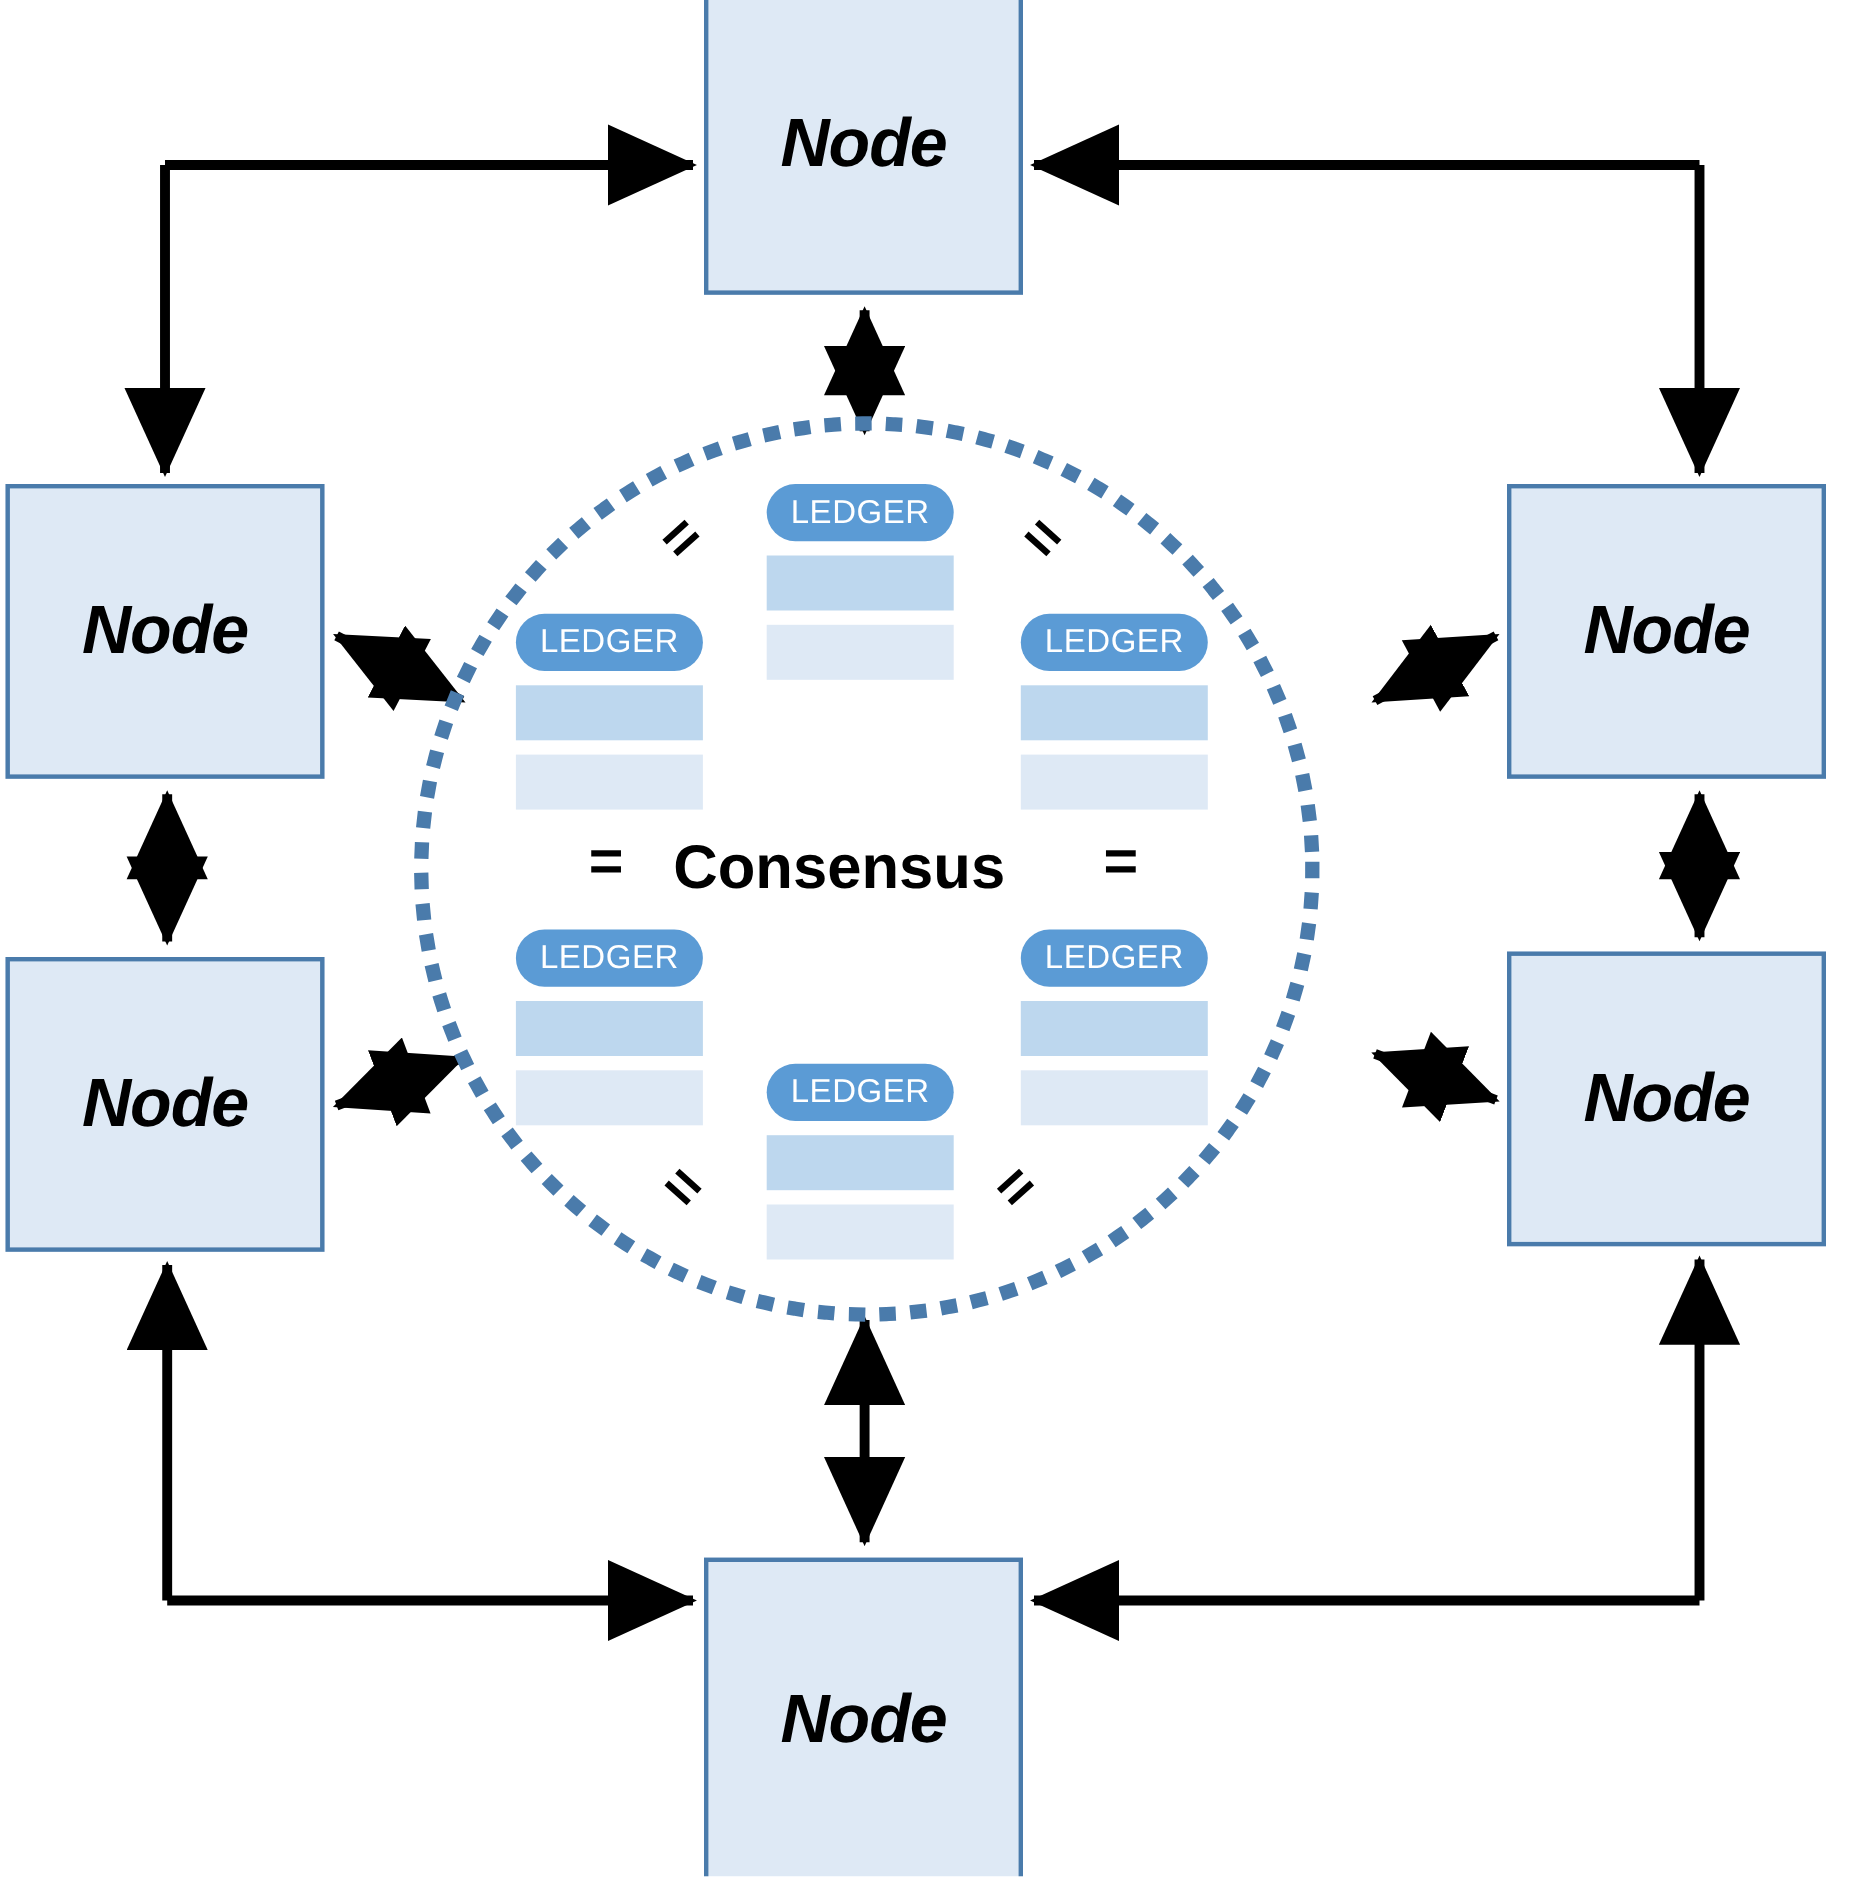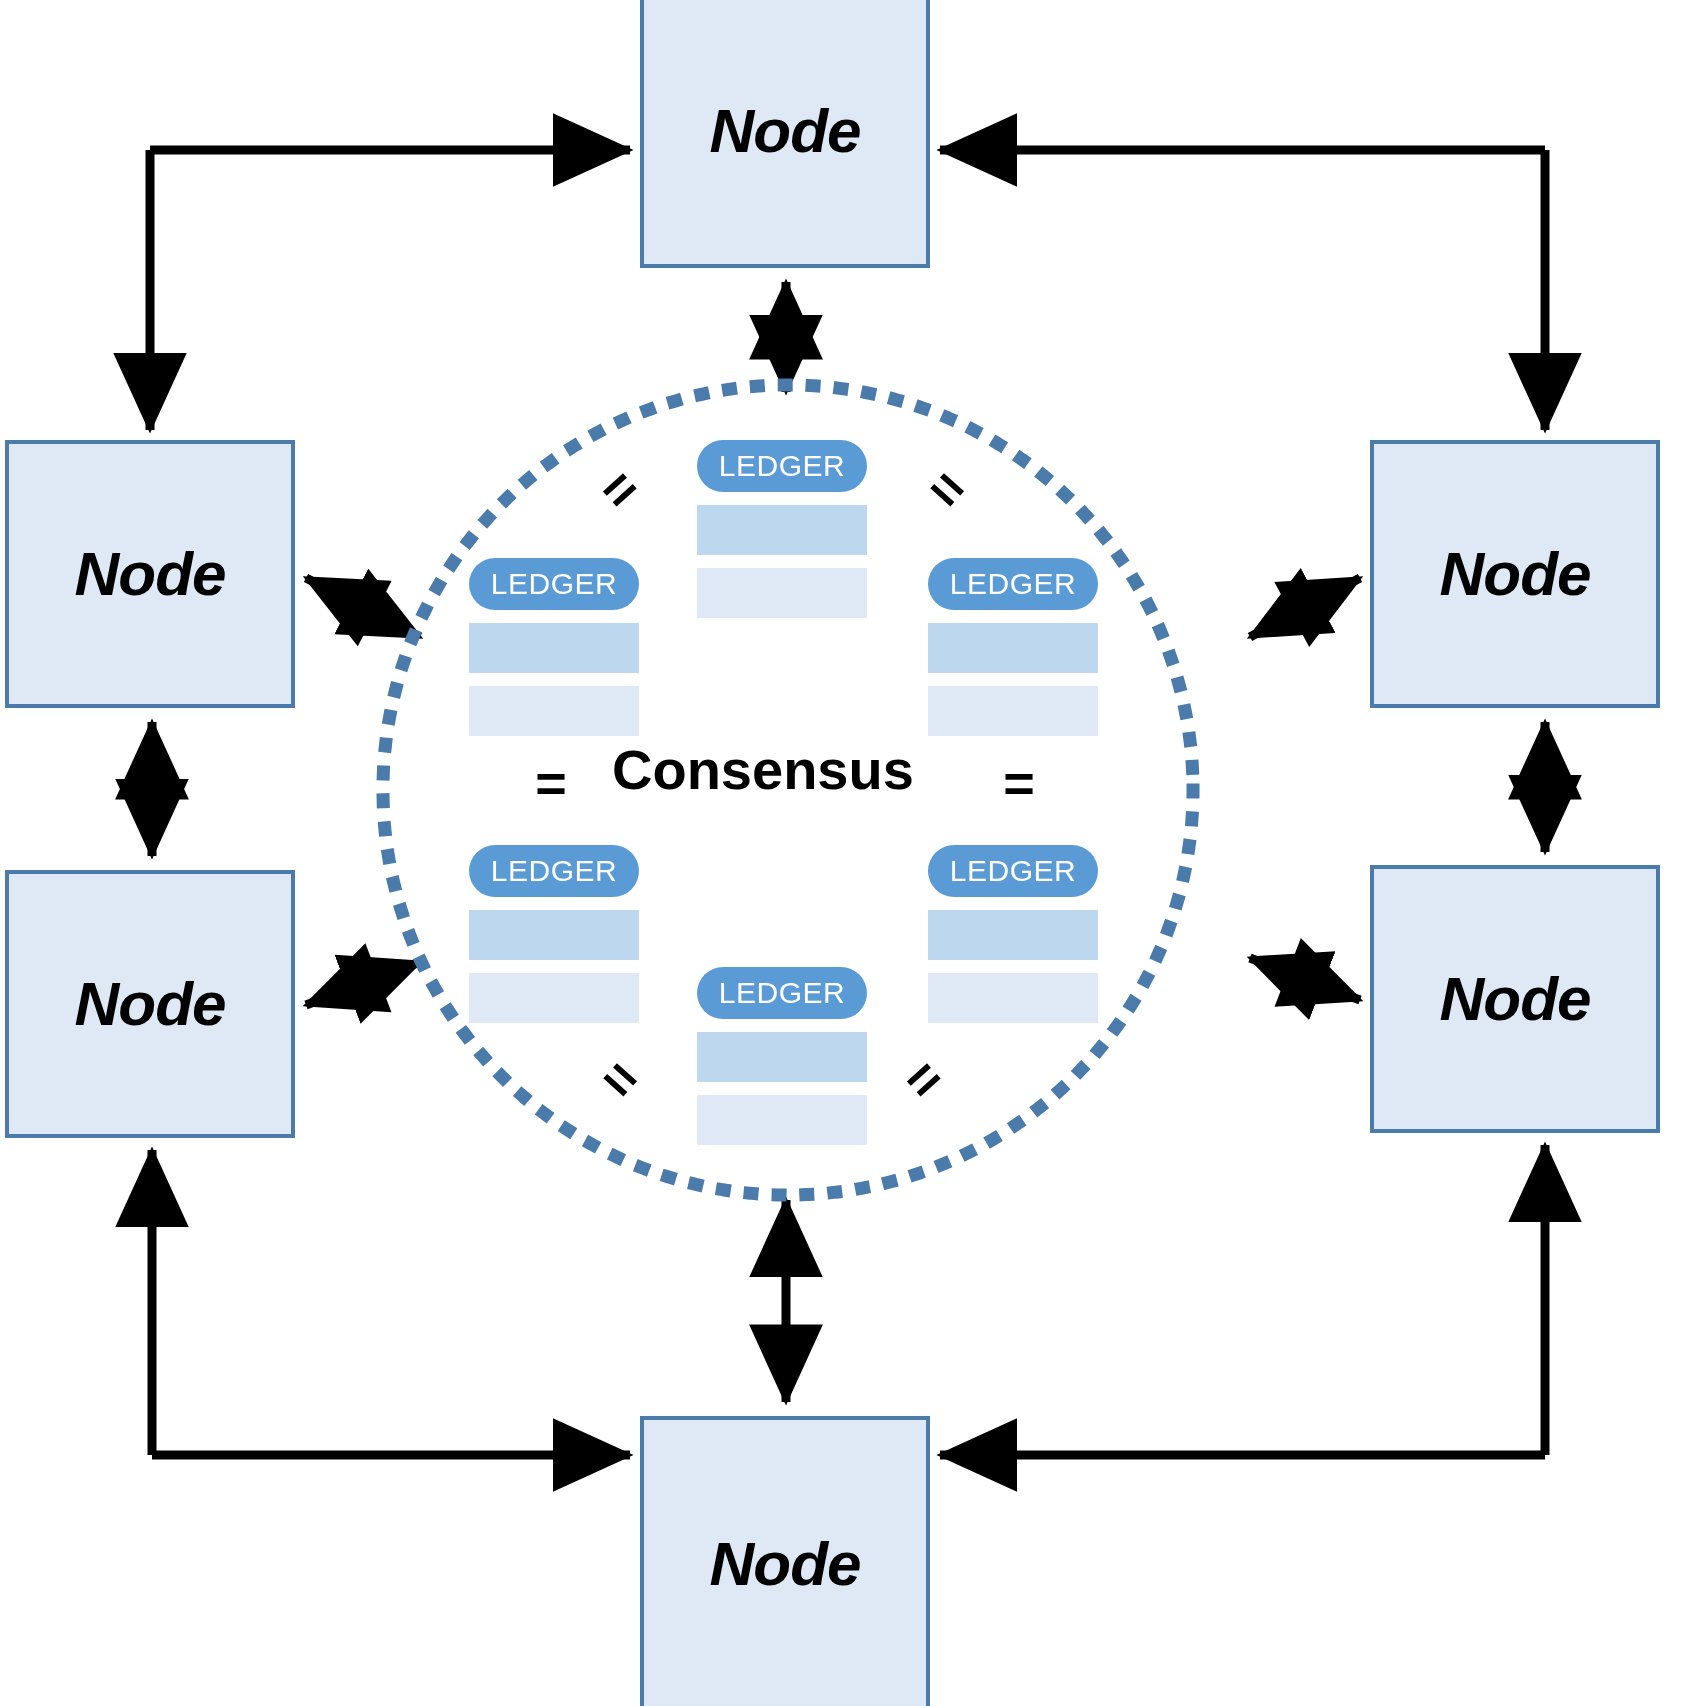--- a/index.html
+++ b/index.html
@@ -229,15 +229,15 @@
     <div class="ledger-row r2"></div>
   </div>
 
   <div class="eq-mark" style="left:596px; top:466px; transform:rotate(-42deg);">=</div>
   <div class="eq-mark" style="left:925px; top:466px; transform:rotate(42deg);">=</div>
   <div class="eq-mark" style="left:528px; top:760px; transform:rotate(0deg);">=</div>
   <div class="eq-mark" style="left:996px; top:760px; transform:rotate(0deg);">=</div>
   <div class="eq-mark" style="left:598px; top:1056px; transform:rotate(42deg);">=</div>
   <div class="eq-mark" style="left:900px; top:1056px; transform:rotate(-42deg);">=</div>
 
-  <div class="consensus-label" style="left:612px; top:737px;">Consensus</div>
+  <div class="consensus-label" style="left:612px; top:755px;">Consensus</div>
 
 </div>
 
 </body></html>

